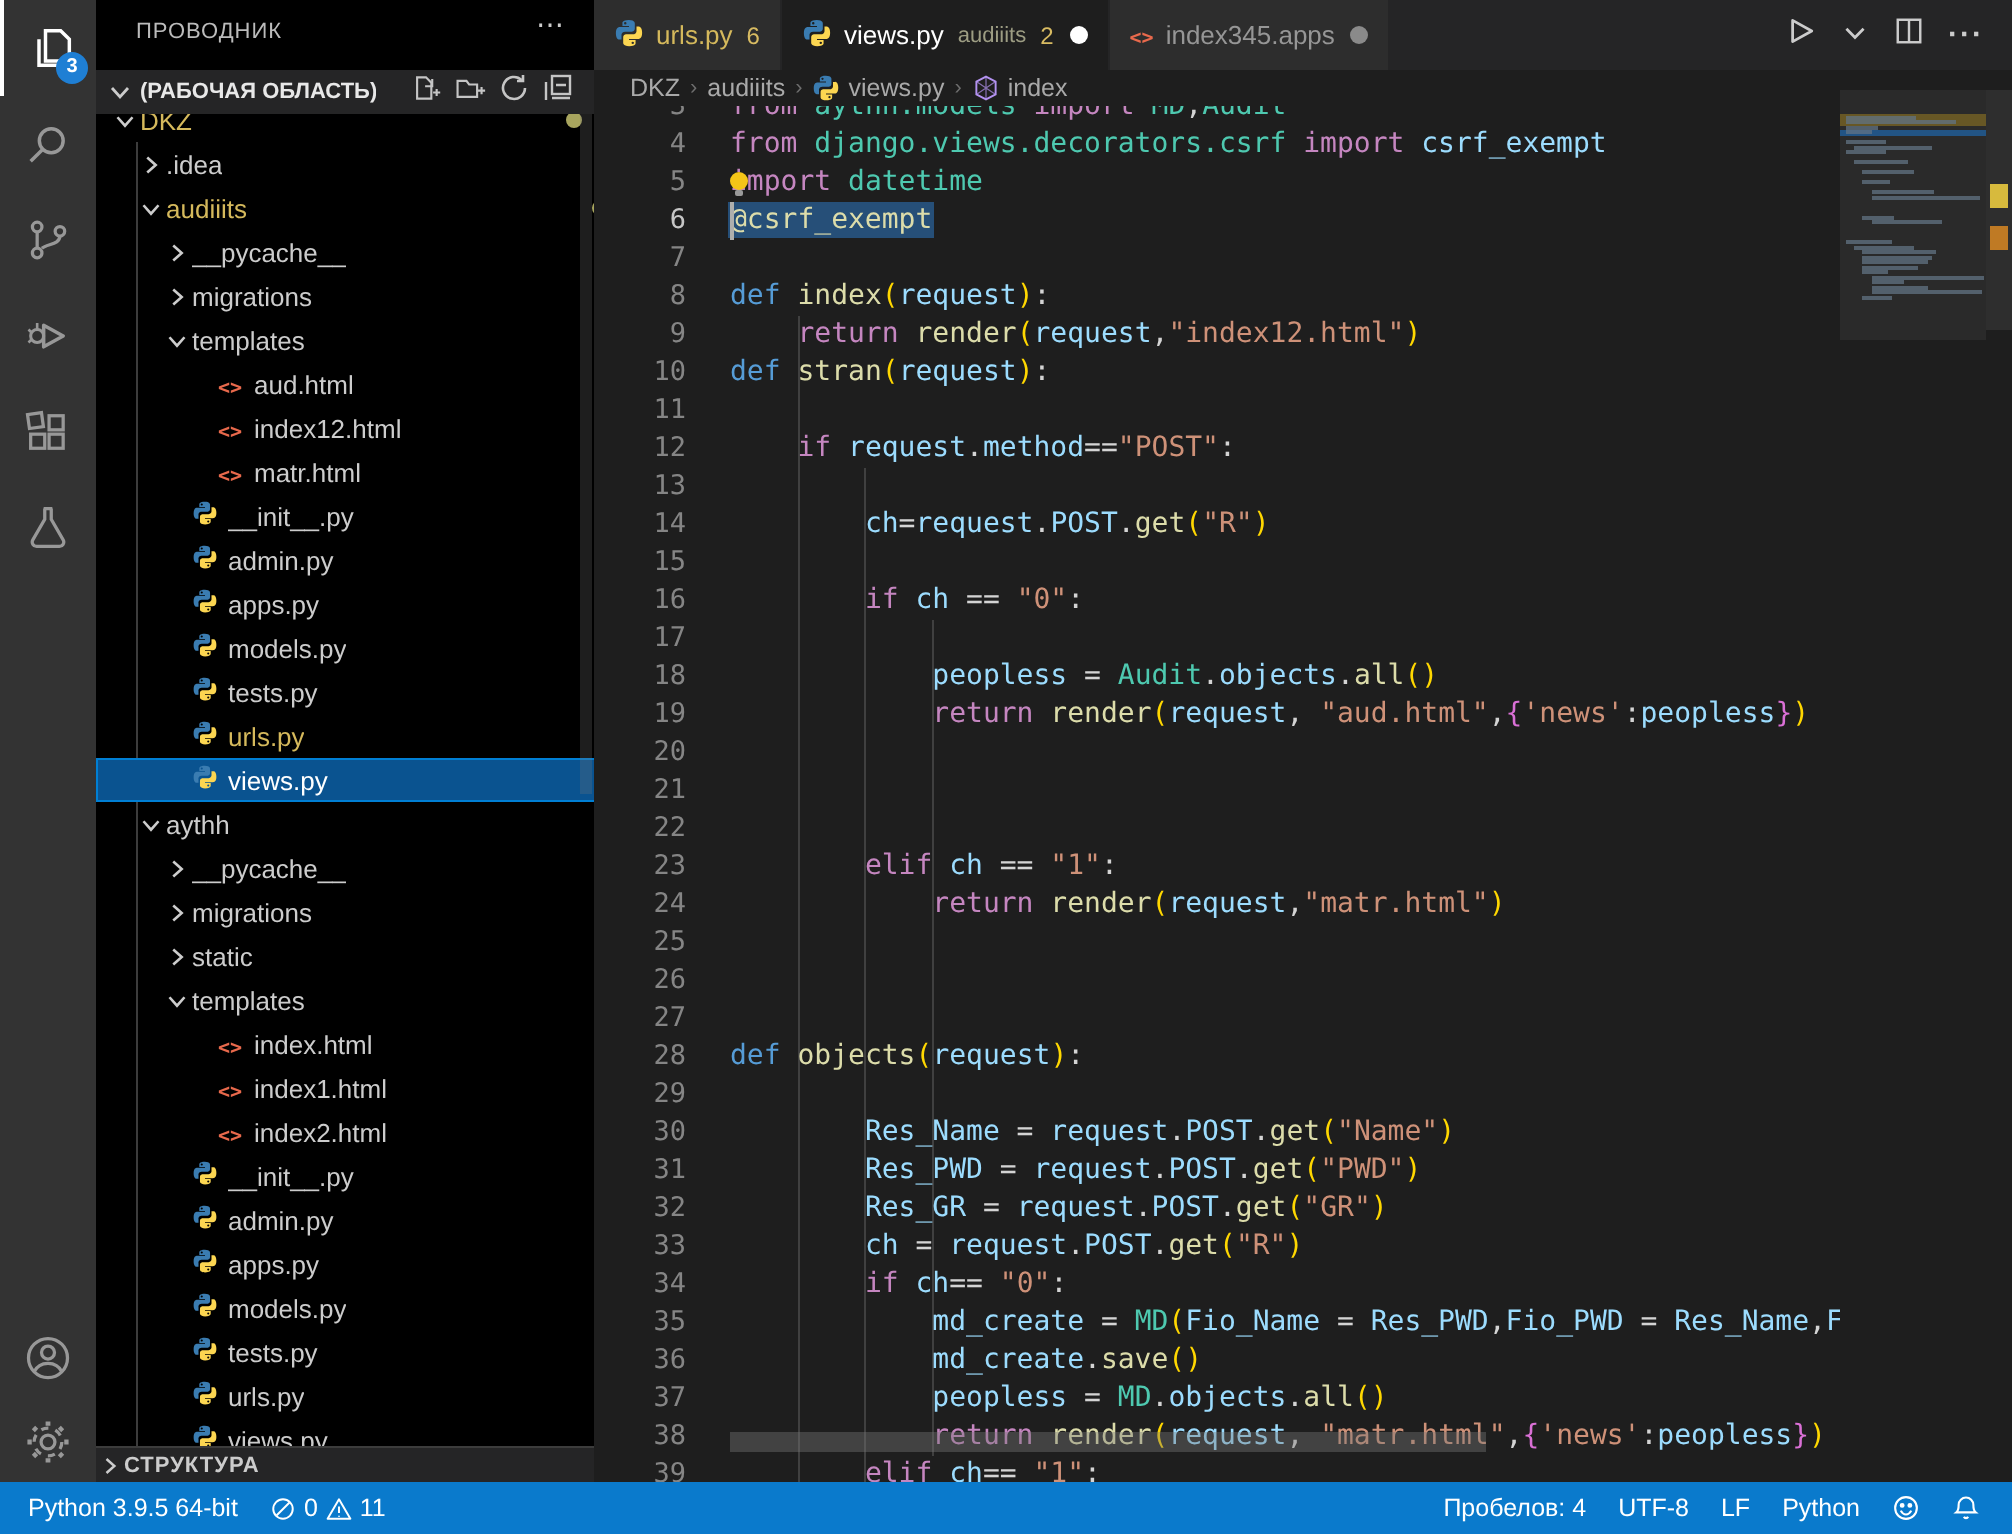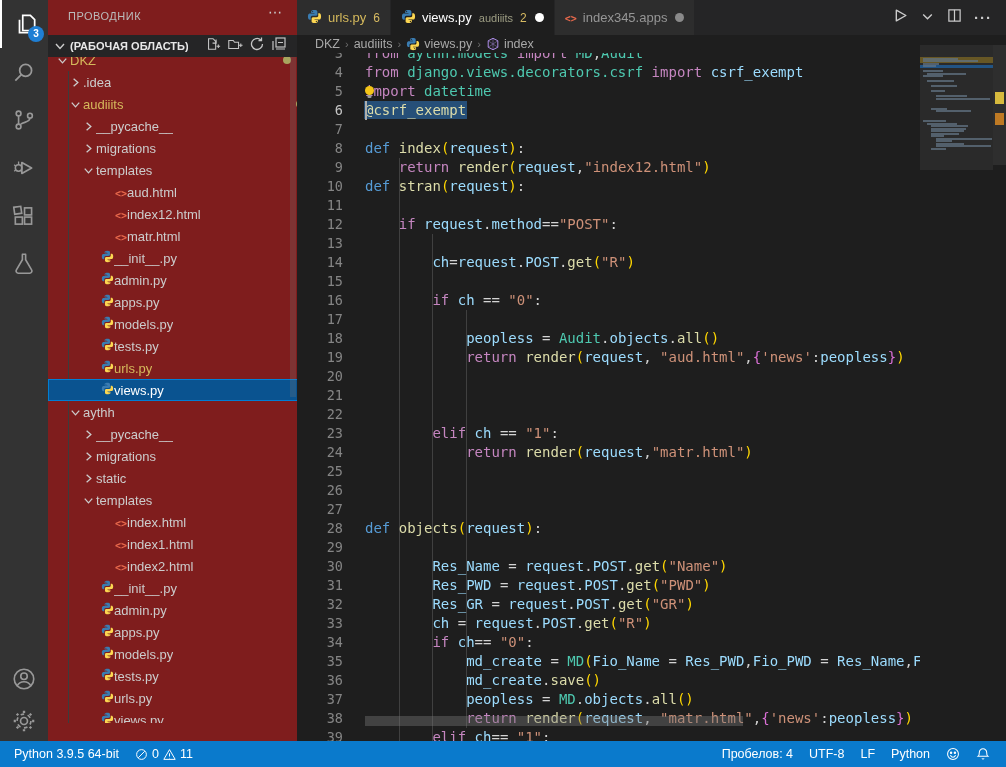--- a/index.html
+++ b/index.html
@@ -8,21 +8,21 @@
        -webkit-font-smoothing:antialiased;}
   .abs{position:absolute;}
   
   #activity-bar{left:0;top:0;width:48px;height:741px;background:#333333;}
   .act-item{position:absolute;left:0;width:48px;height:48px;display:flex;align-items:center;justify-content:center;opacity:.62;}
   .act-item.active{opacity:1;border-left:2px solid #ffffff;}
   .act-item svg{stroke:#d7d7d7;fill:none;stroke-width:1.4;}
   .badge-blue{position:absolute;right:6px;bottom:6px;width:16px;height:16px;border-radius:50%;
       background:#1f7fd4;color:#fff;font-size:10px;line-height:16px;text-align:center;font-weight:bold;}
   
-  #sidebar{left:48px;top:0;width:249px;height:741px;background:#7f1d1d;overflow:hidden;text-align:right;}
+  #sidebar{left:48px;top:0;width:249px;height:741px;background:#000000;overflow:hidden;}
   #sidebar-title{position:absolute;left:20px;top:10px;font-size:11px;color:#bbbbbb;letter-spacing:.5px;}
   #sidebar-more{position:absolute;right:14px;top:4px;color:#cccccc;font-size:14px;letter-spacing:1px;cursor:pointer;}
   #ws-header{position:absolute;left:0;top:35px;width:249px;height:22px;display:flex;align-items:center;background:#252526;z-index:5;}
   #ws-header .tw{margin:0 2px 0 4px;}
   #ws-title{font-weight:bold;font-size:11px;color:#e8e8e8;white-space:nowrap;overflow:hidden;max-width:118px;}
   .ws-actions{margin-left:auto;display:flex;gap:6px;padding-right:10px;}
   .ws-actions svg{stroke:#c5c5c5;fill:none;stroke-width:1.2;}
   #tree{position:absolute;left:0;top:57px;width:249px;height:666px;overflow:hidden;}
   .tree-row{position:absolute;left:0;width:249px;height:22px;display:flex;align-items:center;font-size:13px;color:#cccccc;white-space:nowrap;}
   .tree-row.selected{background:#0a5390;outline:1px solid #007fd4;outline-offset:-1px;color:#ffffff;}
@@ -465,20 +465,28 @@
           <span class="ficon"><span style="display: inline-flex; align-items: center; justify-content: center;">
               <svg xmlns="http://www.w3.org/2000/svg" width="13" height="13" viewBox="0 0 16 16">
                 <path fill="#3a7cb1" d="M7.9 1C4.3 1 4.5 2.6 4.5 2.6v1.7H8v.5H3.1S1 4.5 1 8.1s1.9 3.4 1.9 3.4H4V9.2s-.1-1.9 1.9-1.9h3.4s1.8.1 1.8-1.7V2.9S11.4 1 7.9 1zM6 2.1a.65.65 0 1 1 0 1.3.65.65 0 0 1 0-1.3z"></path>
                 <path fill="#fcd651" d="M8.1 15c3.6 0 3.4-1.6 3.4-1.6v-1.7H8v-.5h4.9S15 11.5 15 7.9 13.1 4.5 13.1 4.5H12v2.3s.1 1.9-1.9 1.9H6.7S4.9 8.6 4.9 10.4v2.7S4.6 15 8.1 15zm1.9-1.1a.65.65 0 1 1 0-1.3.65.65 0 0 1 0 1.3z"></path>
               </svg>
             </span></span>
           <span class="tree-label">views.py</span>
         </div>
       </div>
     <div id="sidebar-scrollbar"></div>
+    <div id="structure-header">
+        <span style="display: inline-flex; align-items: center; justify-content: center;">
+          <svg xmlns="http://www.w3.org/2000/svg" width="14" height="14" viewBox="0 0 16 16">
+            <path d="M6 4l4.5 4L6 12" stroke="#cccccc" fill="none" stroke-width="1.4"></path>
+          </svg>
+        </span>
+        <span style="letter-spacing: 0.5px;">СТРУКТУРА</span>
+      </div>
   </div>
   <div class="abs" id="tabs-bar">
       <div class="tab">
         <span class="ficon"><span style="display: inline-flex; align-items: center; justify-content: center;">
             <svg xmlns="http://www.w3.org/2000/svg" width="15" height="15" viewBox="0 0 16 16">
               <path fill="#3a7cb1" d="M7.9 1C4.3 1 4.5 2.6 4.5 2.6v1.7H8v.5H3.1S1 4.5 1 8.1s1.9 3.4 1.9 3.4H4V9.2s-.1-1.9 1.9-1.9h3.4s1.8.1 1.8-1.7V2.9S11.4 1 7.9 1zM6 2.1a.65.65 0 1 1 0 1.3.65.65 0 0 1 0-1.3z"></path>
               <path fill="#fcd651" d="M8.1 15c3.6 0 3.4-1.6 3.4-1.6v-1.7H8v-.5h4.9S15 11.5 15 7.9 13.1 4.5 13.1 4.5H12v2.3s.1 1.9-1.9 1.9H6.7S4.9 8.6 4.9 10.4v2.7S4.6 15 8.1 15zm1.9-1.1a.65.65 0 1 1 0-1.3.65.65 0 0 1 0 1.3z"></path>
             </svg>
           </span></span>
         <span style="color: rgb(213, 185, 92);">urls.py</span>

